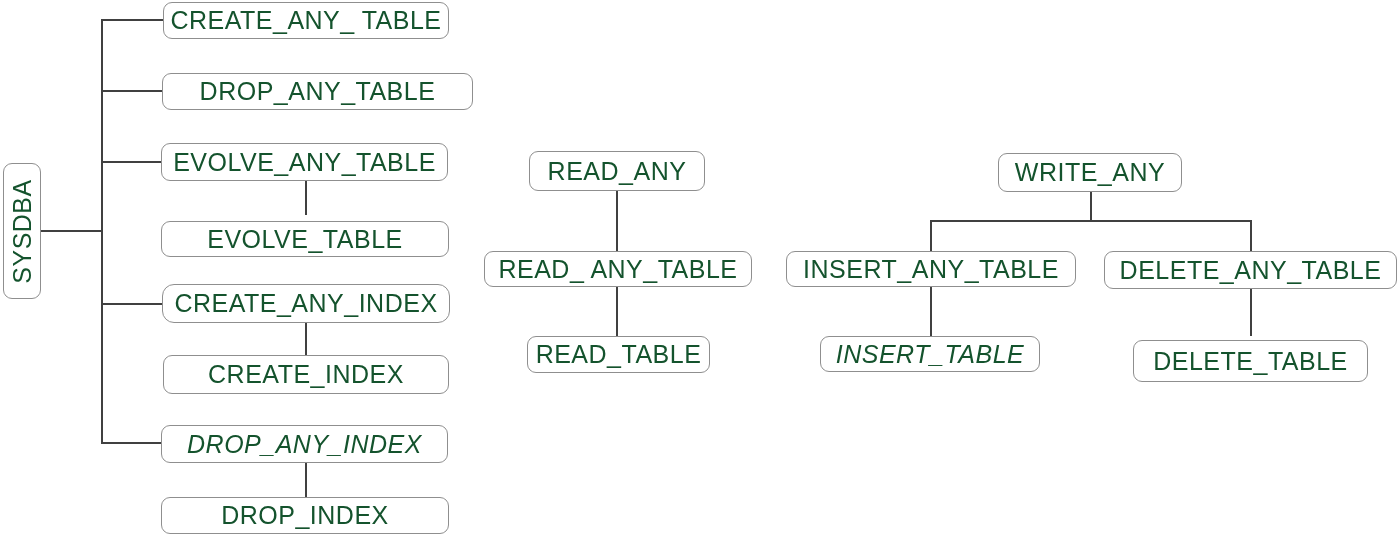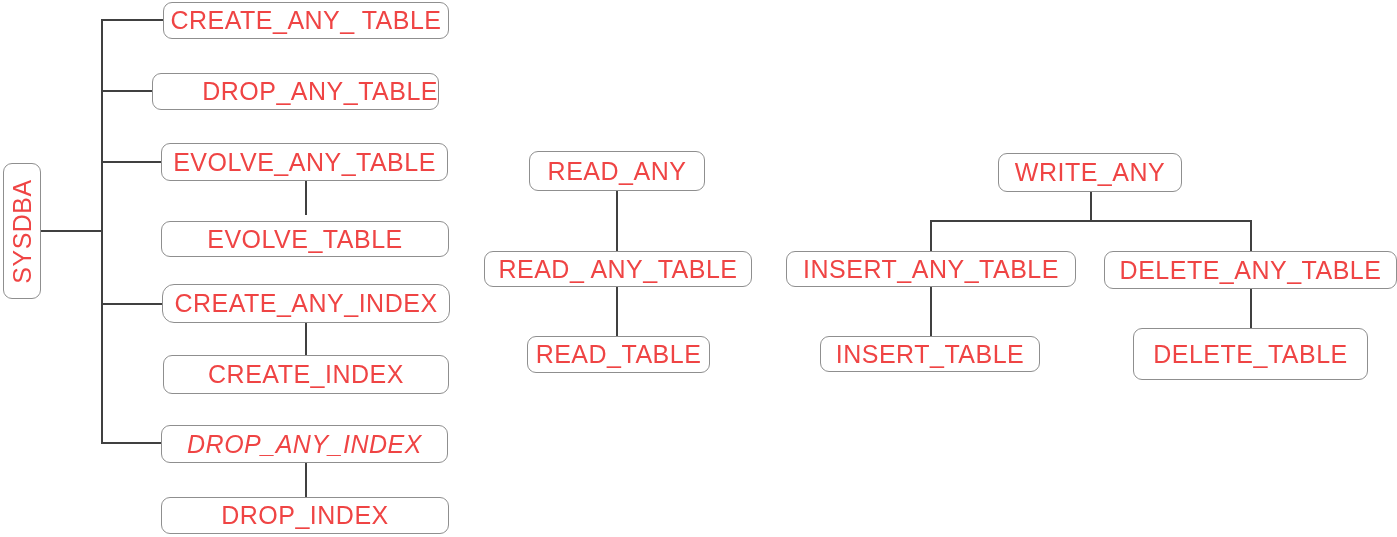--- a/index.html
+++ b/index.html
@@ -18,21 +18,21 @@
   .node {
     position: absolute;
     box-sizing: border-box;
     border: 1px solid #8f8f8f;
     border-radius: 9px;
     background: #ffffff;
     display: flex;
     align-items: center;
     justify-content: center;
     font-size: 25px;
-    color: #ef4444;
+    color: #14532d;
     white-space: pre;
     letter-spacing: 0.5px;
   }
   .node.vertical span {
     transform: rotate(-90deg);
     white-space: nowrap;
   }
   .eh {
     position: absolute;
     height: 2px;
@@ -70,21 +70,21 @@
   <div class="ev" style="left:930px;  top:287px; height:49px;"></div>
   <div class="ev" style="left:1250px; top:289px; height:47px;"></div>
 
   <div class="node vertical" style="left:3px; top:163px; width:38px; height:136px;">
     <span>SYSDBA</span>
   </div>
 
   <div class="node" style="left:163px; top:2px;   width:286px; height:37px;">
     <span>CREATE_ANY_ TABLE</span>
   </div>
-  <div class="node" style="left:152px; top:73px;  width:287px; height:37px;justify-content:flex-end;">
+  <div class="node" style="left:162px; top:73px;  width:311px; height:37px;">
     <span>DROP_ANY_TABLE</span>
   </div>
   <div class="node" style="left:161px; top:143px; width:287px; height:38px;">
     <span>EVOLVE_ANY_TABLE</span>
   </div>
   <div class="node" style="left:161px; top:221px; width:288px; height:36px;">
     <span>EVOLVE_TABLE</span>
   </div>
   <div class="node" style="left:162px; top:284px; width:288px; height:39px;border-radius:12px;">
     <span>CREATE_ANY_INDEX</span>
@@ -108,23 +108,23 @@
   <div class="node" style="left:527px; top:336px; width:183px; height:37px;">
     <span>READ_TABLE</span>
   </div>
 
   <div class="node" style="left:998px;  top:153px; width:184px; height:39px;">
     <span>WRITE_ANY</span>
   </div>
   <div class="node" style="left:786px;  top:251px; width:290px; height:36px;">
     <span>INSERT_ANY_TABLE</span>
   </div>
-  <div class="node" style="left:820px;  top:336px; width:220px; height:36px;">
+  <div class="node" style="left:820px;  top:336px; width:220px; height:36px;font-style:italic;">
     <span>INSERT_TABLE</span>
   </div>
   <div class="node" style="left:1104px; top:251px; width:293px; height:38px;">
     <span>DELETE_ANY_TABLE</span>
   </div>
-  <div class="node" style="left:1133px; top:328px; width:235px; height:52px;">
+  <div class="node" style="left:1133px; top:340px; width:235px; height:42px;">
     <span>DELETE_TABLE</span>
   </div>
 
 </div>
 
 </body></html>

